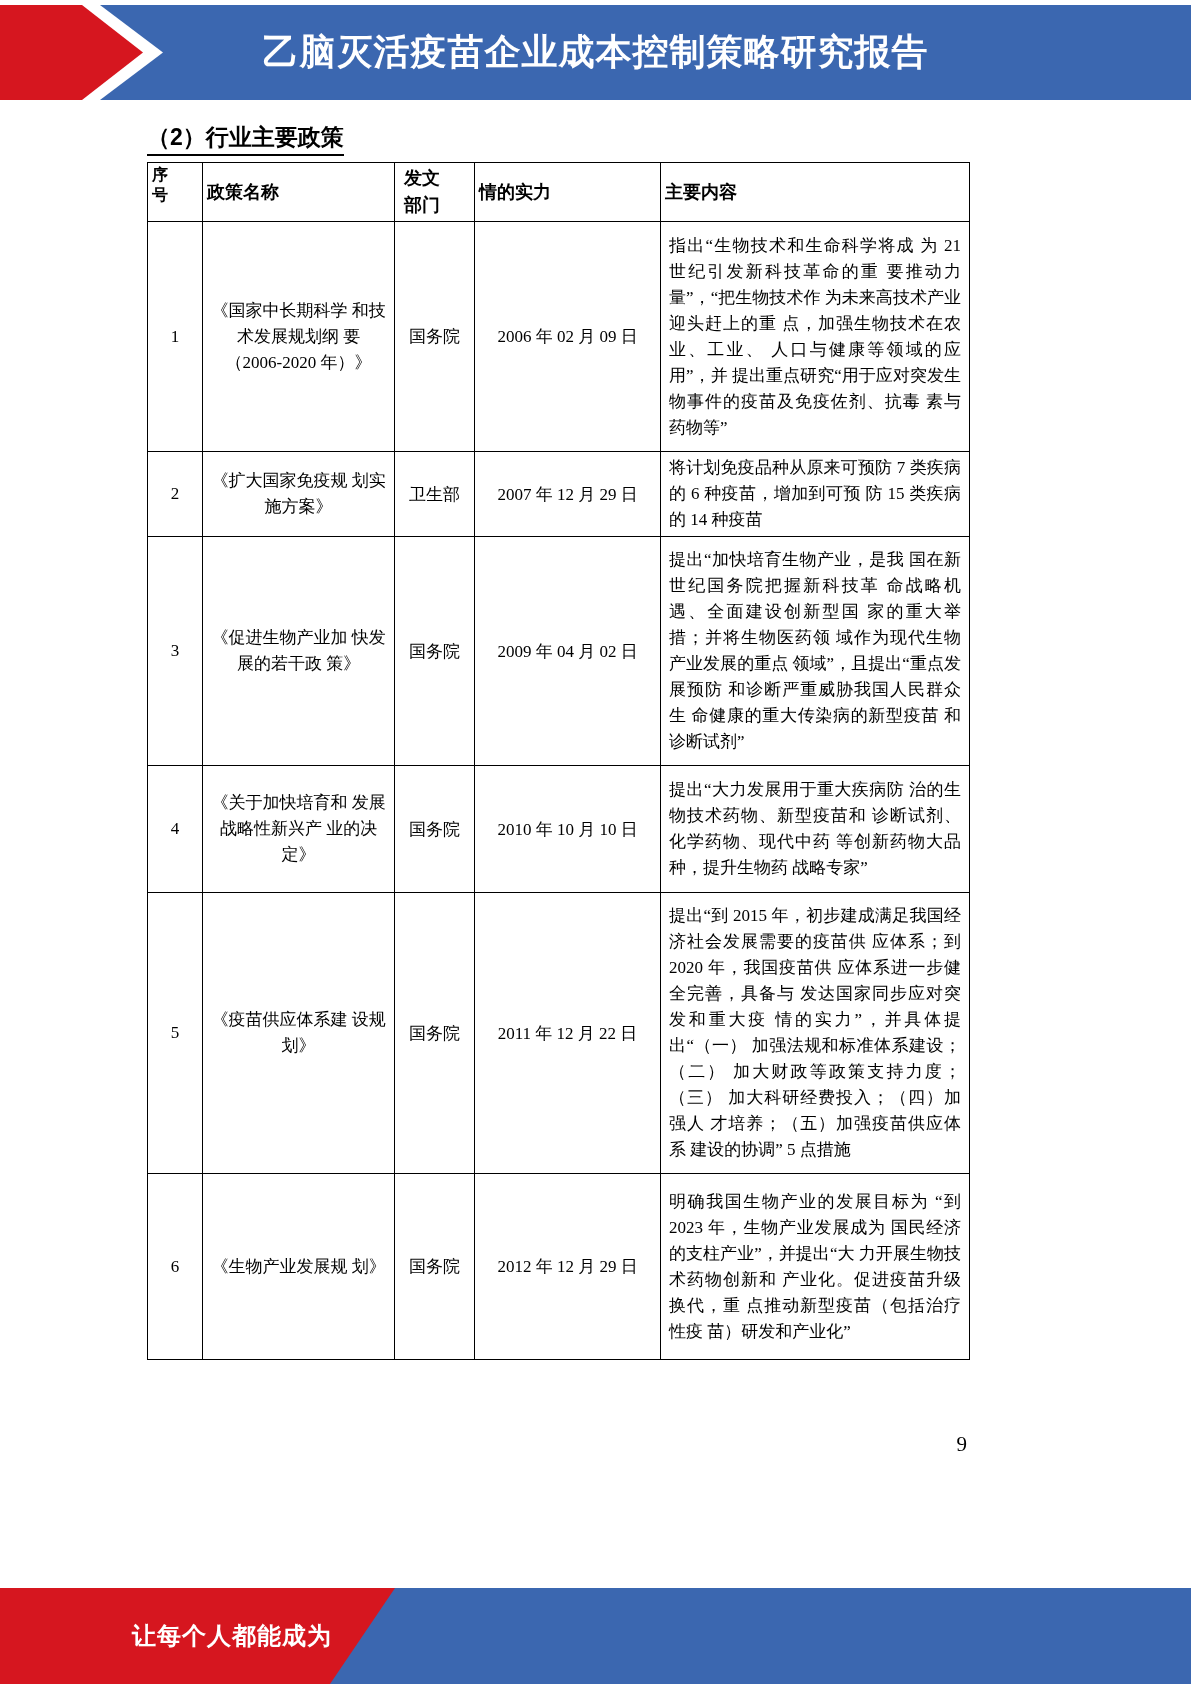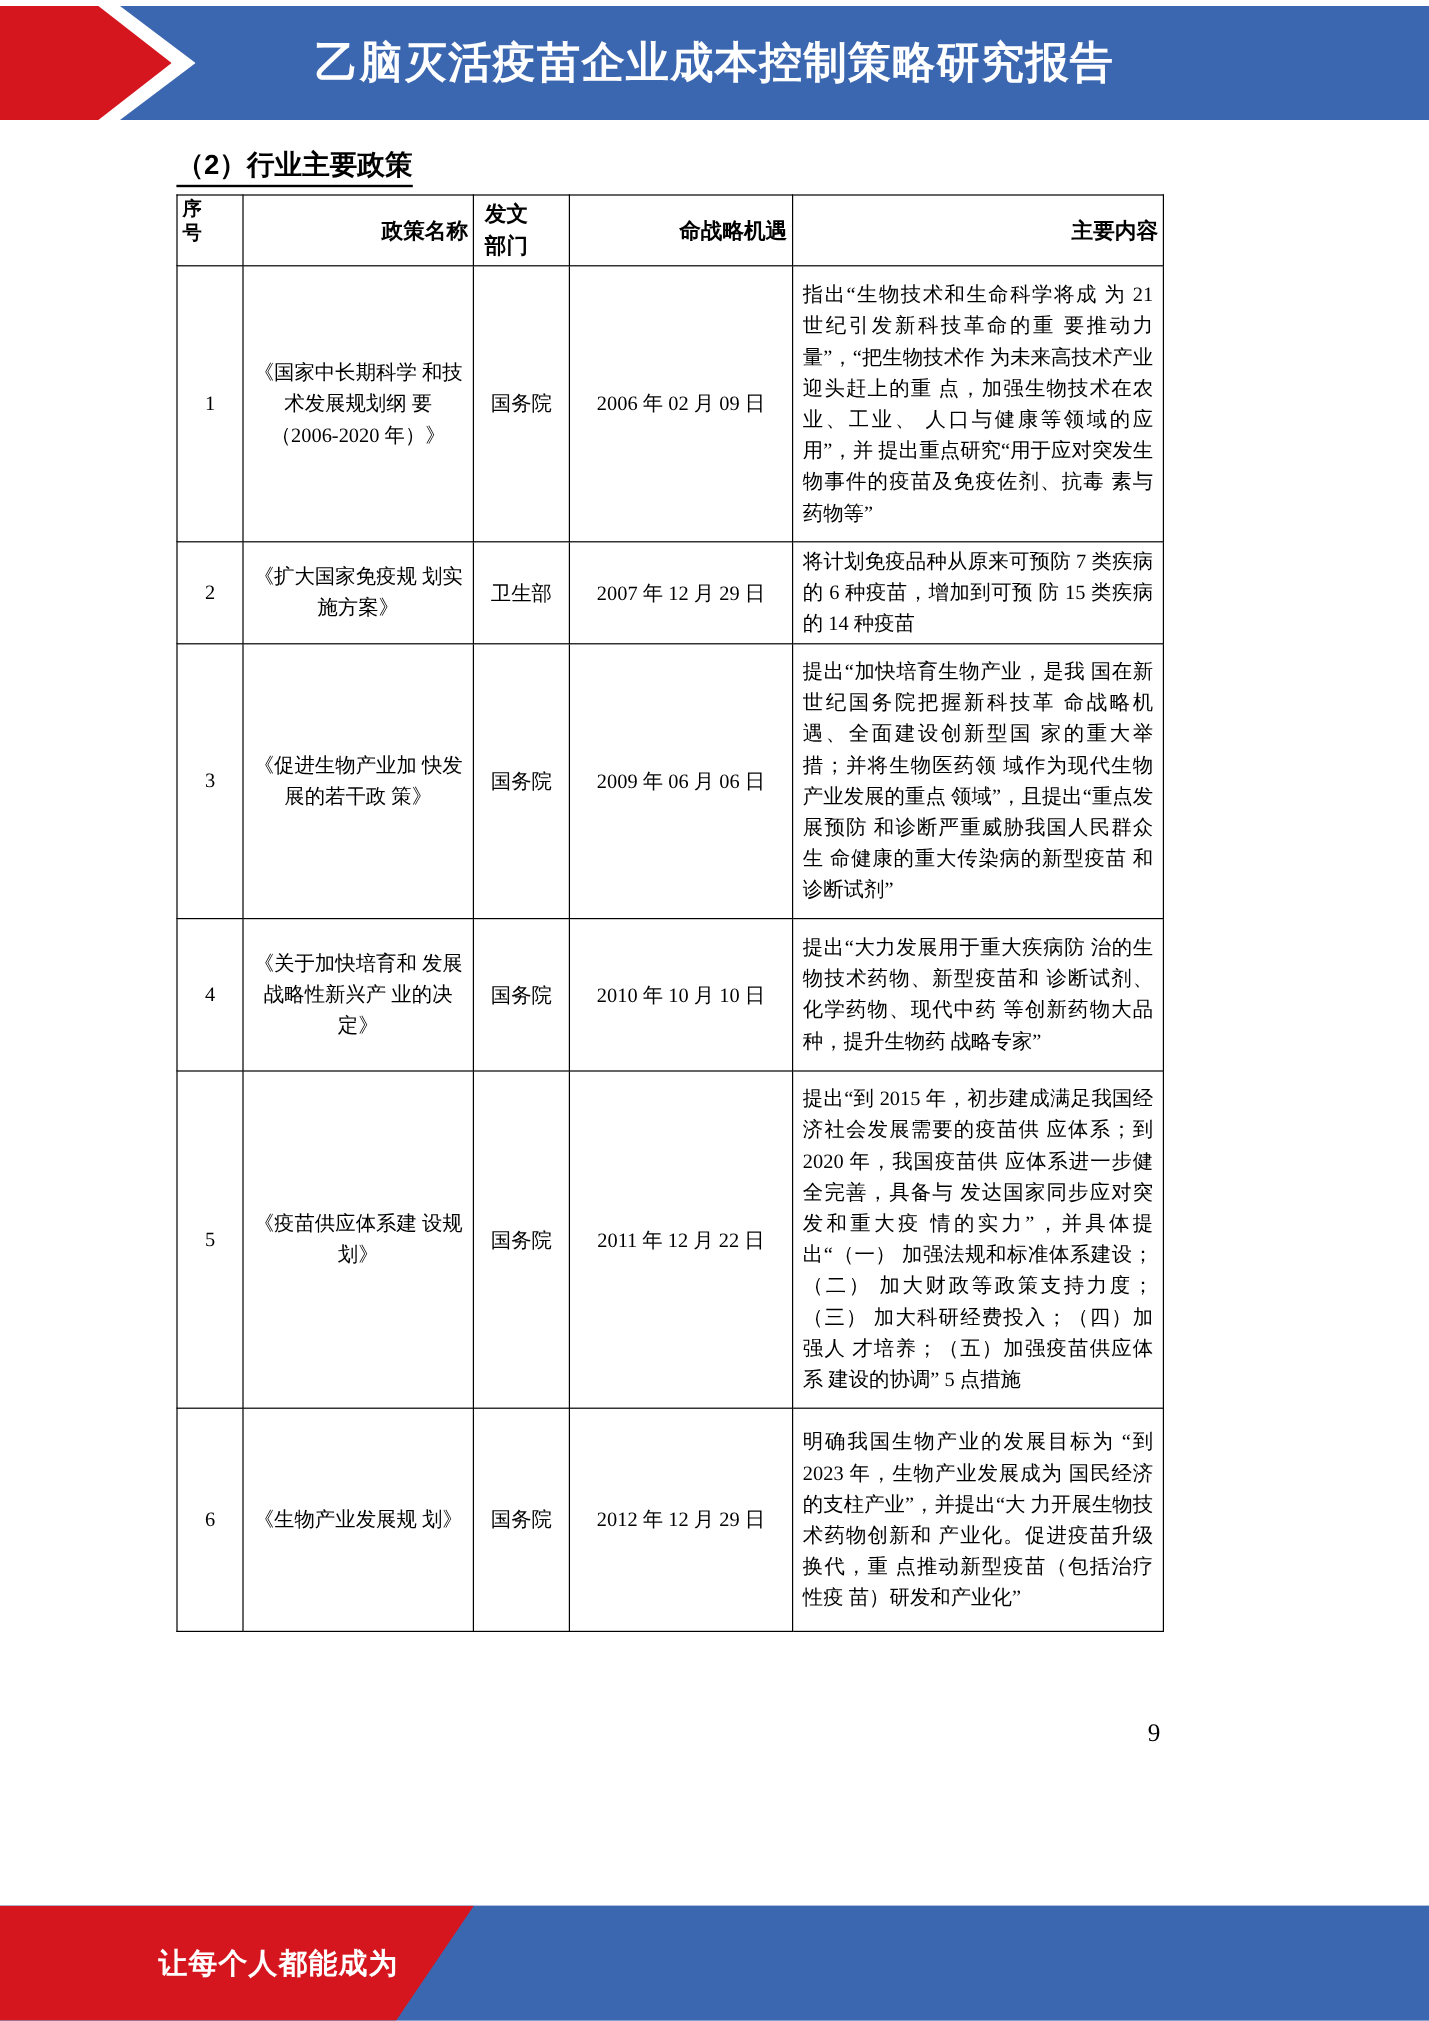--- a/index.html
+++ b/index.html
@@ -43,21 +43,21 @@
   .section-heading span{
     display:inline-block;border-bottom:2px solid #000;padding-bottom:1px;
   }
 
   table{
     width:100%;border-collapse:collapse;table-layout:fixed;
     font-size:17px;
   }
   th,td{border:1px solid #000;}
   thead tr{height:52px;}
-  th{font-weight:bold;font-size:18px;text-align:right;vertical-align:middle;padding:2px 4px;}
+  th{font-weight:bold;font-size:18px;text-align:left;vertical-align:middle;padding:2px 4px;}
   th.th-index{text-align:left;vertical-align:top;white-space:pre-line;font-size:16px;line-height:1.25;}
   th.th-dept{text-align:left;white-space:pre-line;padding-left:9px;line-height:1.5;}
 
   tbody tr:nth-child(1){height:230px;}
   tbody tr:nth-child(2){height:76px;}
   tbody tr:nth-child(3){height:229px;}
   tbody tr:nth-child(4){height:127px;}
   tbody tr:nth-child(5){height:281px;}
   tbody tr:nth-child(6){height:186px;}
 
@@ -118,21 +118,21 @@
         <col style="width:186px">
         <col style="width:309px">
       </colgroup>
       <thead>
         <tr>
           <th class="th-index">序
 号</th>
           <th>政策名称</th>
           <th class="th-dept">发文
 部门</th>
-          <th>命战略机遇</th>
+          <th>情的实力</th>
           <th>主要内容</th>
         </tr>
       </thead>
       <tbody>
           <tr>
             <td class="col-index">1</td>
             <td class="col-name">《国家中长期科学 和技术发展规划纲 要（2006-2020 年）》</td>
             <td class="col-dept">国务院</td>
             <td class="col-date">2006 年 02 月 09 日</td>
             <td class="col-content">指出“生物技术和生命科学将成 为 21 世纪引发新科技革命的重 要推动力量”，“把生物技术作 为未来高技术产业迎头赶上的重 点，加强生物技术在农业、工业、 人口与健康等领域的应用”，并 提出重点研究“用于应对突发生 物事件的疫苗及免疫佐剂、抗毒 素与药物等”</td>
@@ -141,21 +141,21 @@
             <td class="col-index">2</td>
             <td class="col-name">《扩大国家免疫规 划实施方案》</td>
             <td class="col-dept">卫生部</td>
             <td class="col-date">2007 年 12 月 29 日</td>
             <td class="col-content">将计划免疫品种从原来可预防 7 类疾病的 6 种疫苗，增加到可预 防 15 类疾病的 14 种疫苗</td>
           </tr>
           <tr>
             <td class="col-index">3</td>
             <td class="col-name">《促进生物产业加 快发展的若干政 策》</td>
             <td class="col-dept">国务院</td>
-            <td class="col-date">2009 年 06 月 06 日</td>
+            <td class="col-date">2009 年 04 月 02 日</td>
             <td class="col-content">提出“加快培育生物产业，是我 国在新世纪国务院把握新科技革 命战略机遇、全面建设创新型国 家的重大举措；并将生物医药领 域作为现代生物产业发展的重点 领域”，且提出“重点发展预防 和诊断严重威胁我国人民群众生 命健康的重大传染病的新型疫苗 和诊断试剂”</td>
           </tr>
           <tr>
             <td class="col-index">4</td>
             <td class="col-name">《关于加快培育和 发展战略性新兴产 业的决定》</td>
             <td class="col-dept">国务院</td>
             <td class="col-date">2010 年 10 月 10 日</td>
             <td class="col-content">提出“大力发展用于重大疾病防 治的生物技术药物、新型疫苗和 诊断试剂、化学药物、现代中药 等创新药物大品种，提升生物药 战略专家”</td>
           </tr>
           <tr>

